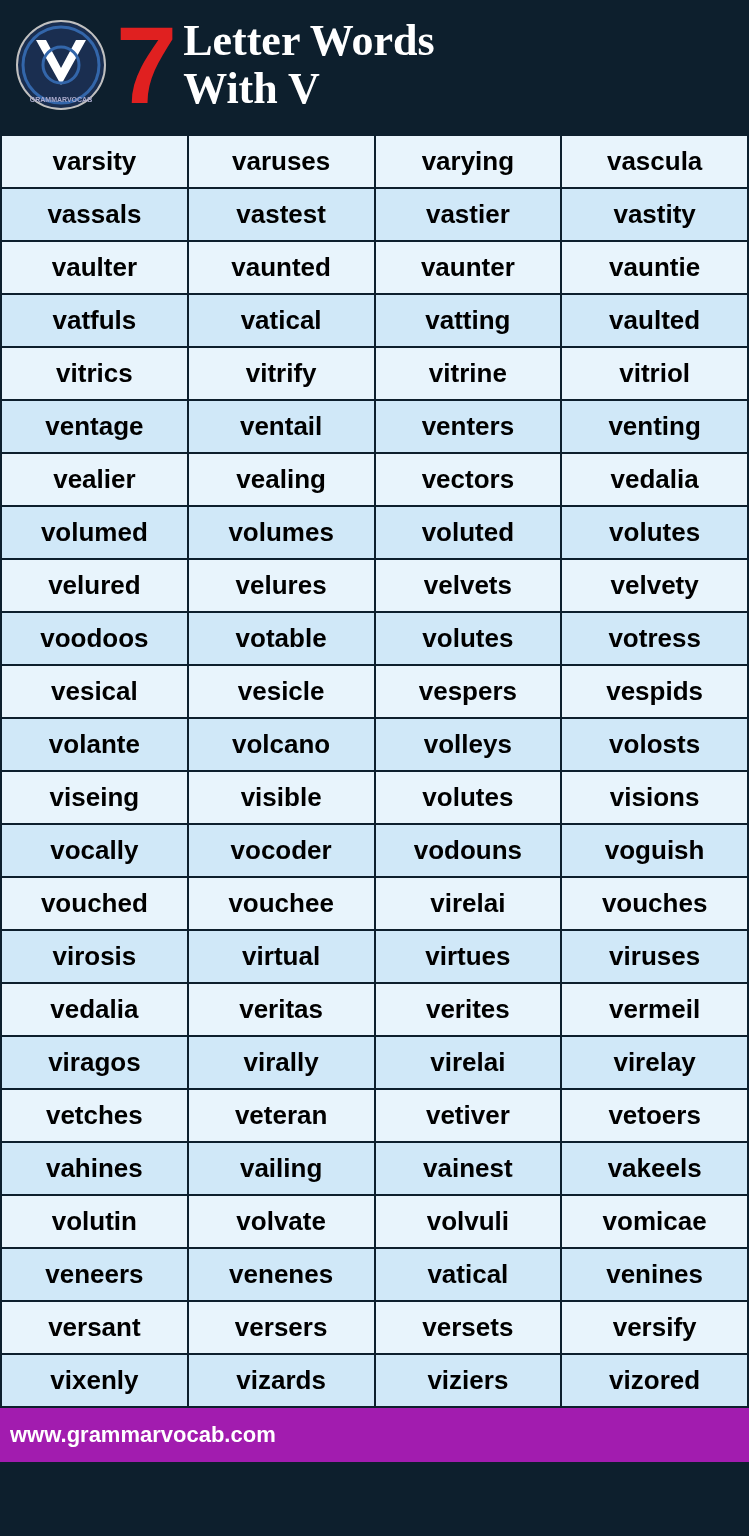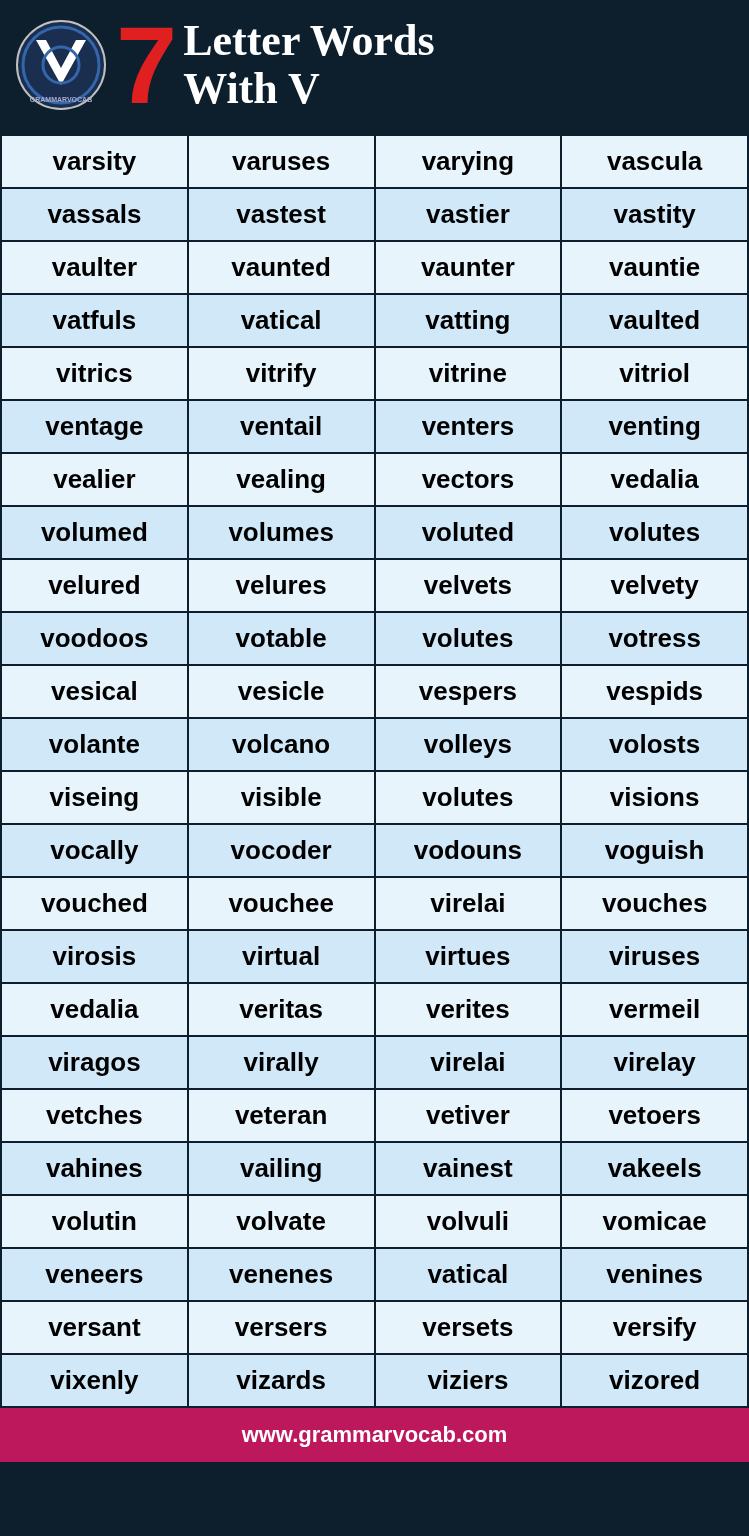--- a/index.html
+++ b/index.html
@@ -65,22 +65,21 @@
       background: #e8f4fc;
       color: #000;
     }
 
     .word-table tr:nth-child(even) td {
       background: #d0e8f8;
     }
 
     
     .footer {
-      background: #be185d;
-      text-align: center;
+      background: #a21caf;
       padding: 14px 10px;
       color: #ffffff;
       font-size: 22px;
       font-weight: 700;
       font-family: Arial, sans-serif;
     }
   </style>
 </head>
 <body>
 

